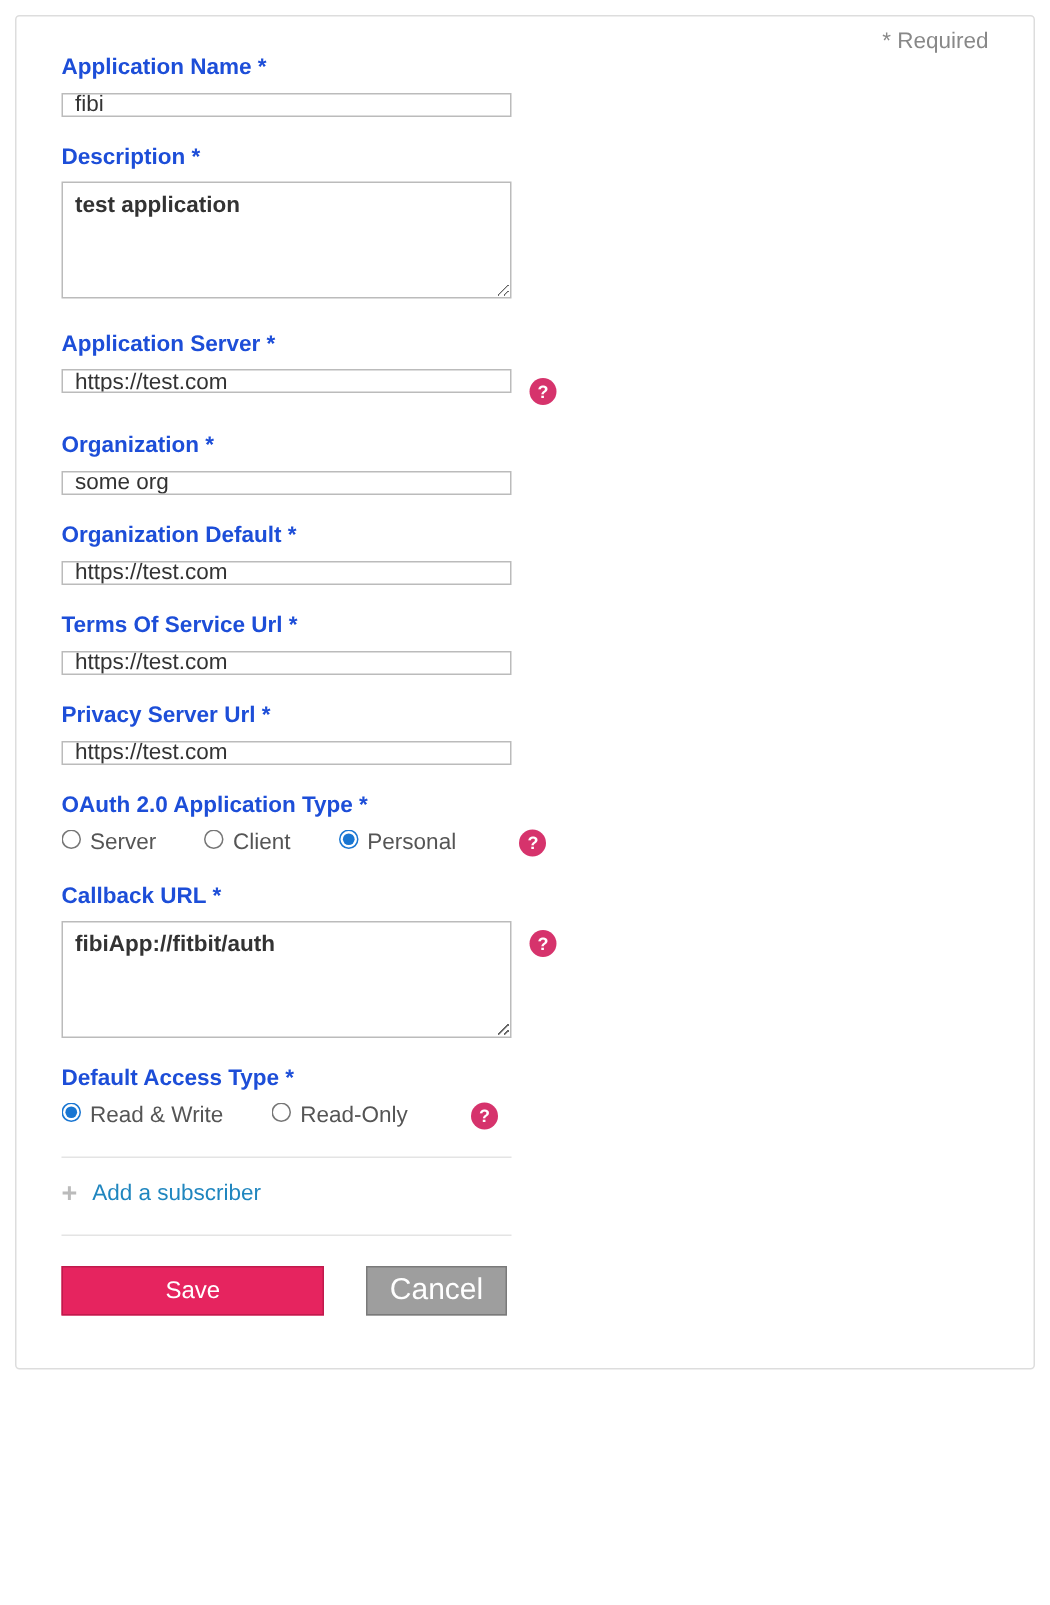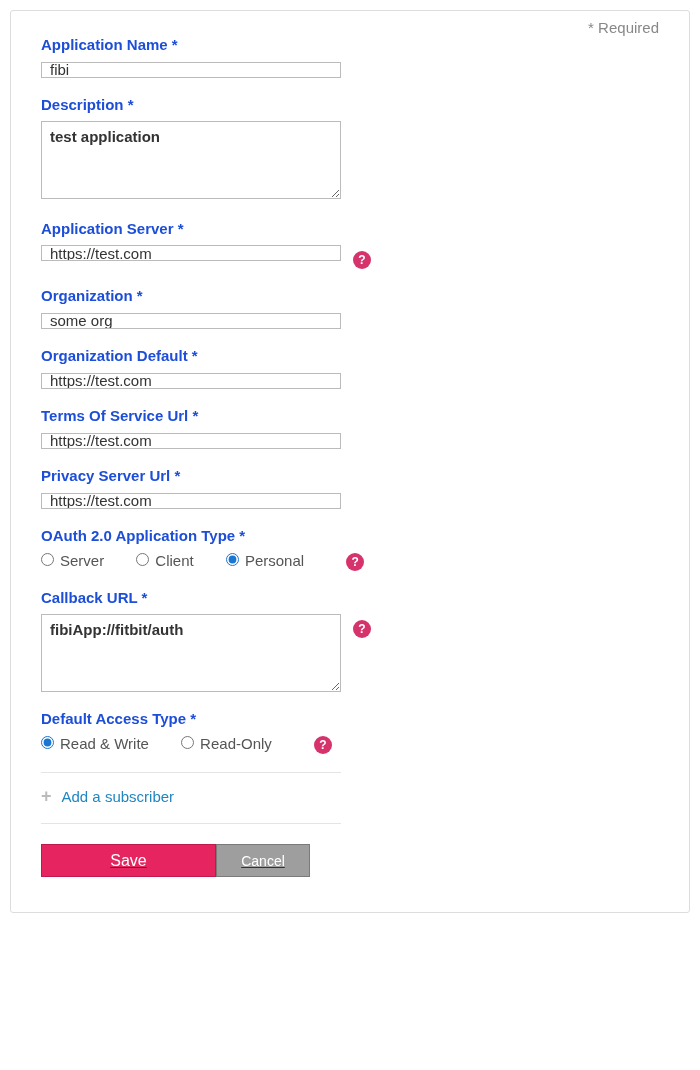--- a/index.html
+++ b/index.html
@@ -119,39 +119,38 @@
     }
     .plus-icon {
       color: #bbb;
       font-size: 18px;
       font-weight: bold;
       line-height: 1;
     }
     .button-row {
       margin-top: 20px;
       display: flex;
-      gap: 0;
-      text-decoration: underline;
+      gap: 28px;
     }
     .btn-save {
       width: 175px;
       height: 33px;
       background: #e6245f;
       border: 1px solid #c01a4c;
       color: #fff;
       font-size: 16px;
       cursor: pointer;
     }
     .btn-cancel {
       width: 94px;
       height: 33px;
       background: #9e9e9e;
       border: 1px solid #7a7a7a;
       color: #fff;
-      font-size: 14px;
+      font-size: 20px;
       cursor: pointer;
     }
   </style>
 </head>
 <body>
 
 <div class="container">
   <div class="required-note">* Required</div>
 
   <div class="field">

